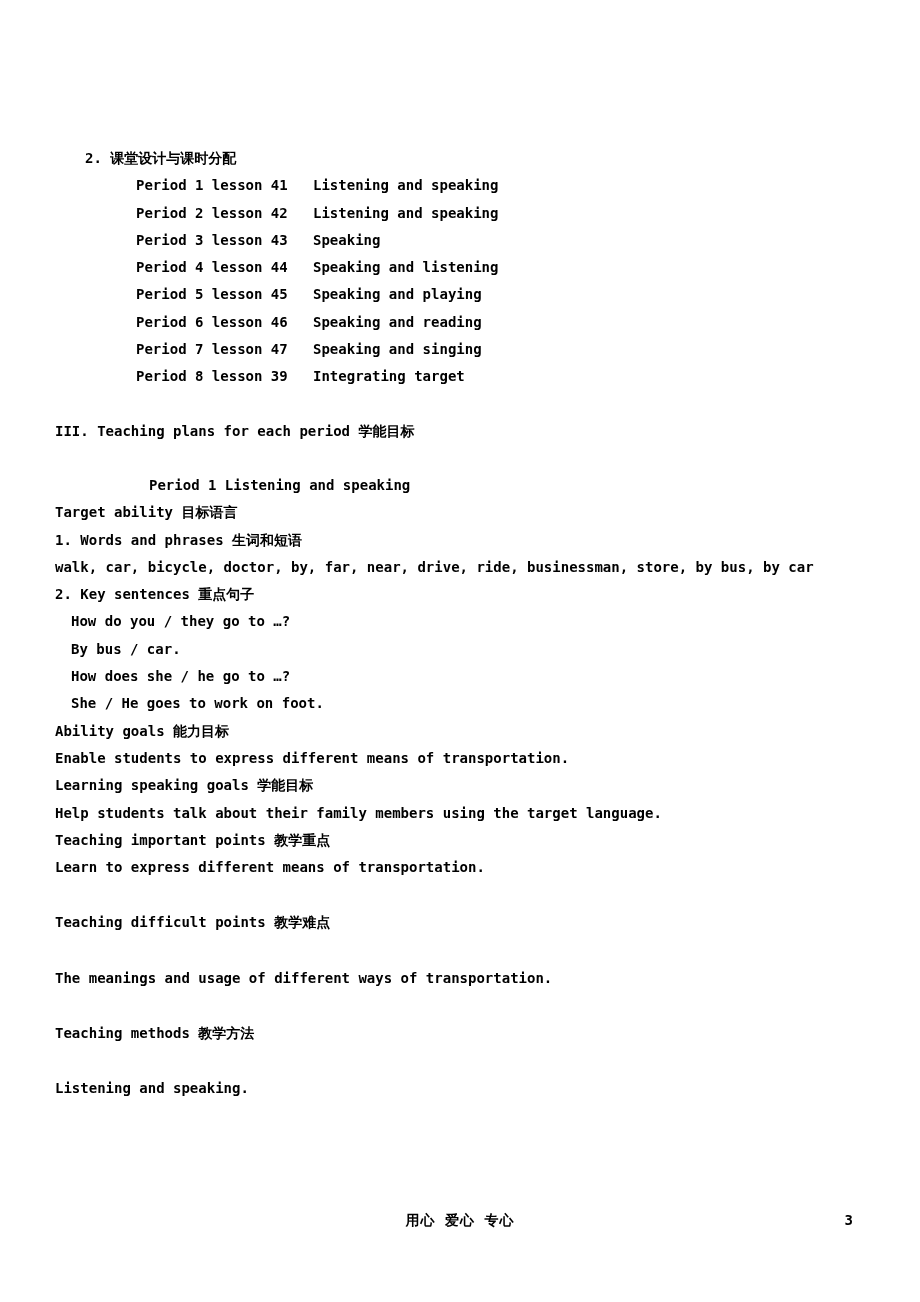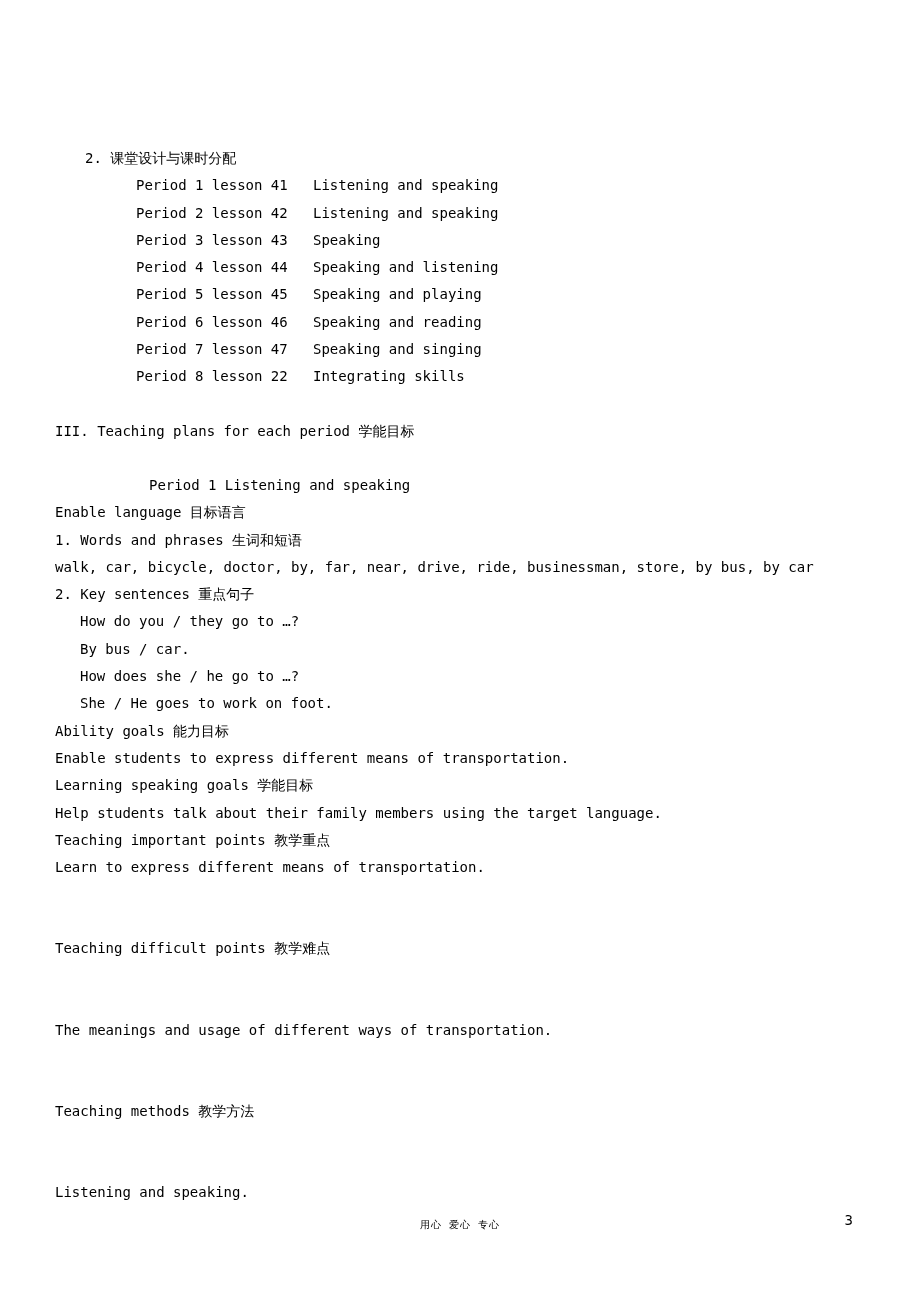--- a/index.html
+++ b/index.html
@@ -1,18 +1,19 @@
 <!DOCTYPE html>
 <html><head>
   <meta charset="utf-8">
   <style>
     * {
       margin: 0;
       padding: 0;
       box-sizing: border-box;
+      font-weight: bold;
     }
     body {
       width: 920px;
       height: 1302px;
       background: #ffffff;
       font-family: "SimSun", "宋体", monospace;
       font-size: 14px;
       color: #000000;
       position: relative;
       padding: 145px 55px 0 55px;
@@ -31,69 +32,69 @@
     }
     .spacer {
       height: 27px;
     }
     .center-line {
       margin-left: 94px;
     }
     .indent-1 {
     }
     .indent-2 {
-      margin-left: 25px;
+      margin-left: 16px;
     }
     .footer {
       position: absolute;
       bottom: 68px;
       left: 0;
       right: 0;
       width: 100%;
     }
     .footer-center {
       text-align: center;
-      font-size: 10px;
+      font-size: 14px;
       letter-spacing: 1px;
     }
     .page-number {
       position: absolute;
       right: 67px;
       bottom: 0;
       font-size: 14px;
     }
     .para-gap-large {
-      margin-top: 54px;
+      margin-top: 28px;
     }
   </style>
 </head>
 <body>
 
 <div class="section-title">2. 课堂设计与课时分配</div>
 
 <div class="period-list">
   <div class="period-row"><span>Period 1 lesson 41</span>   <span>Listening and speaking</span></div>
   <div class="period-row"><span>Period 2 lesson 42</span>   <span>Listening and speaking</span></div>
   <div class="period-row"><span>Period 3 lesson 43</span>   <span>Speaking</span></div>
   <div class="period-row"><span>Period 4 lesson 44</span>   <span>Speaking and listening</span></div>
   <div class="period-row"><span>Period 5 lesson 45</span>   <span>Speaking and playing</span></div>
   <div class="period-row"><span>Period 6 lesson 46</span>   <span>Speaking and reading</span></div>
   <div class="period-row"><span>Period 7 lesson 47</span>   <span>Speaking and singing</span></div>
-  <div class="period-row"><span>Period 8 lesson 22</span>   <span>Integrating skills</span></div>
+  <div class="period-row"><span>Period 8 lesson 39</span>   <span>Integrating target</span></div>
 </div>
 
 <div class="spacer"></div>
 
 <div>III. Teaching plans for each period 学能目标</div>
 
 <div class="spacer"></div>
 
 <div class="center-line">Period 1 Listening and speaking</div>
 
-<div>Enable language 目标语言</div>
+<div>Target ability 目标语言</div>
 
 <div>1. Words and phrases 生词和短语</div>
 <div class="indent-1">walk, car, bicycle, doctor, by, far, near, drive, ride, businessman, store, by bus, by car</div>
 
 <div>2. Key sentences 重点句子</div>
 <div class="indent-2">How do you / they go to …?</div>
 <div class="indent-2">By bus / car.</div>
 <div class="indent-2">How does she / he go to …?</div>
 <div class="indent-2">She / He goes to work on foot.</div>
 

